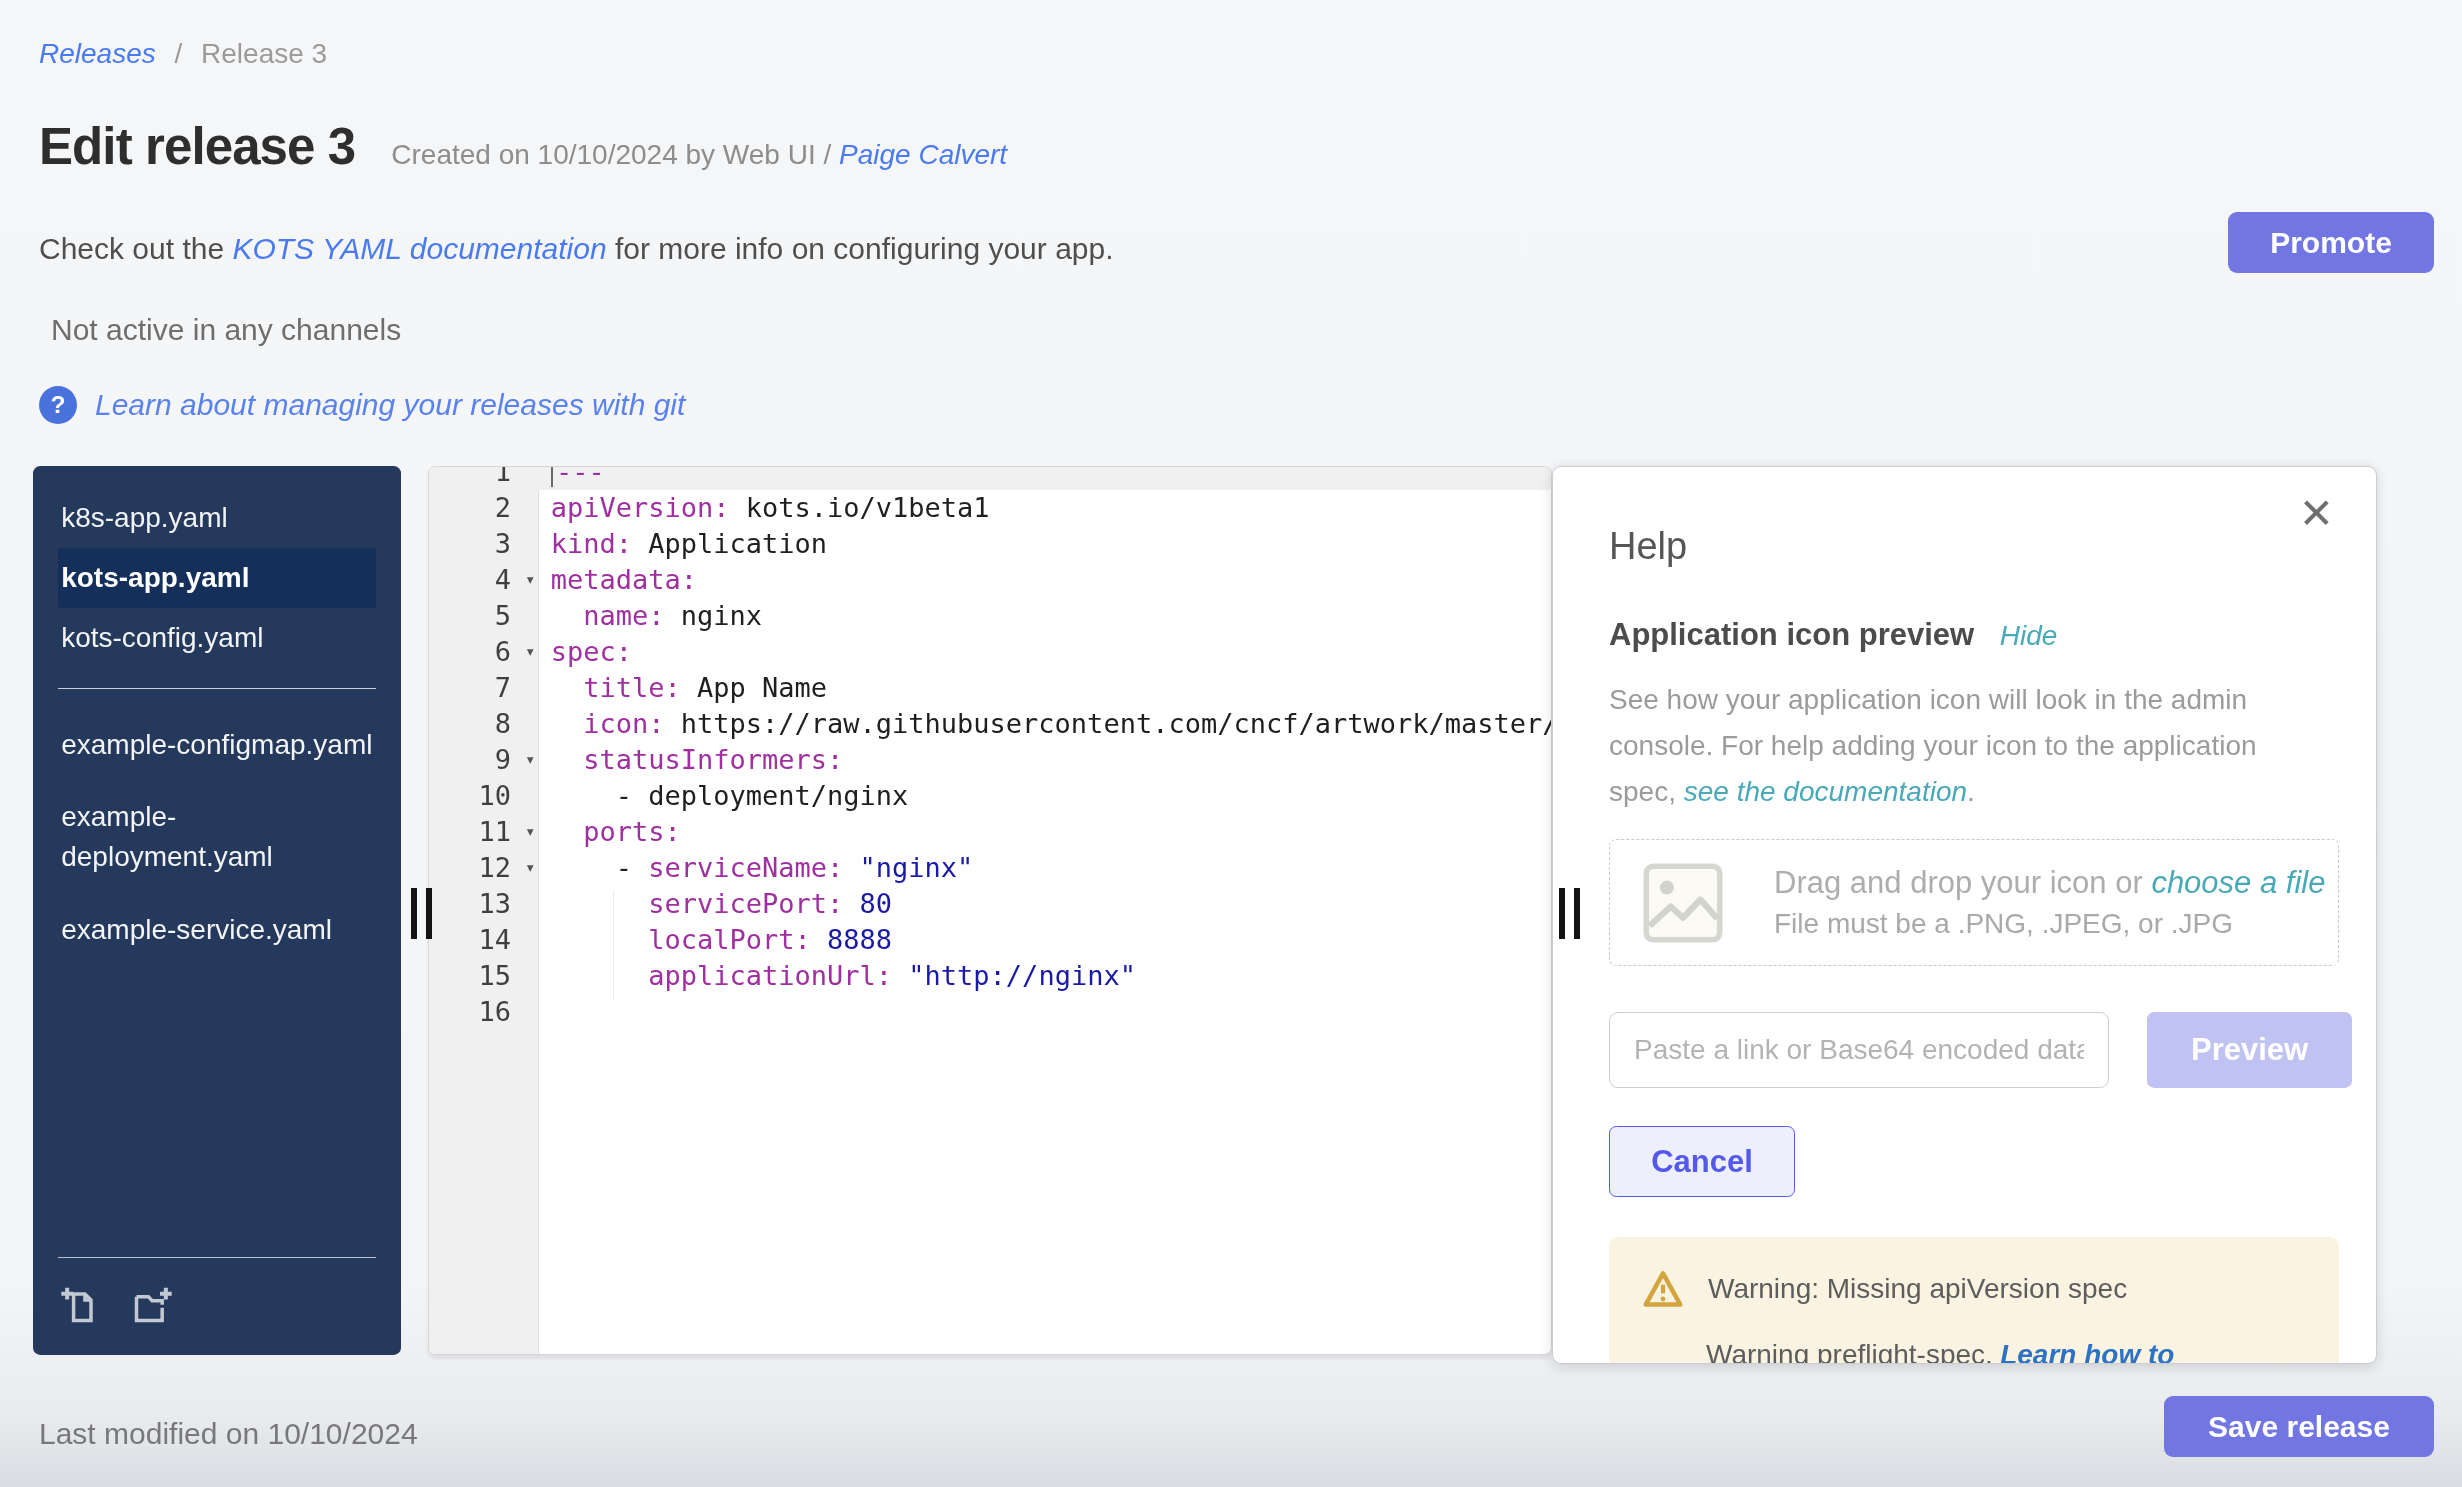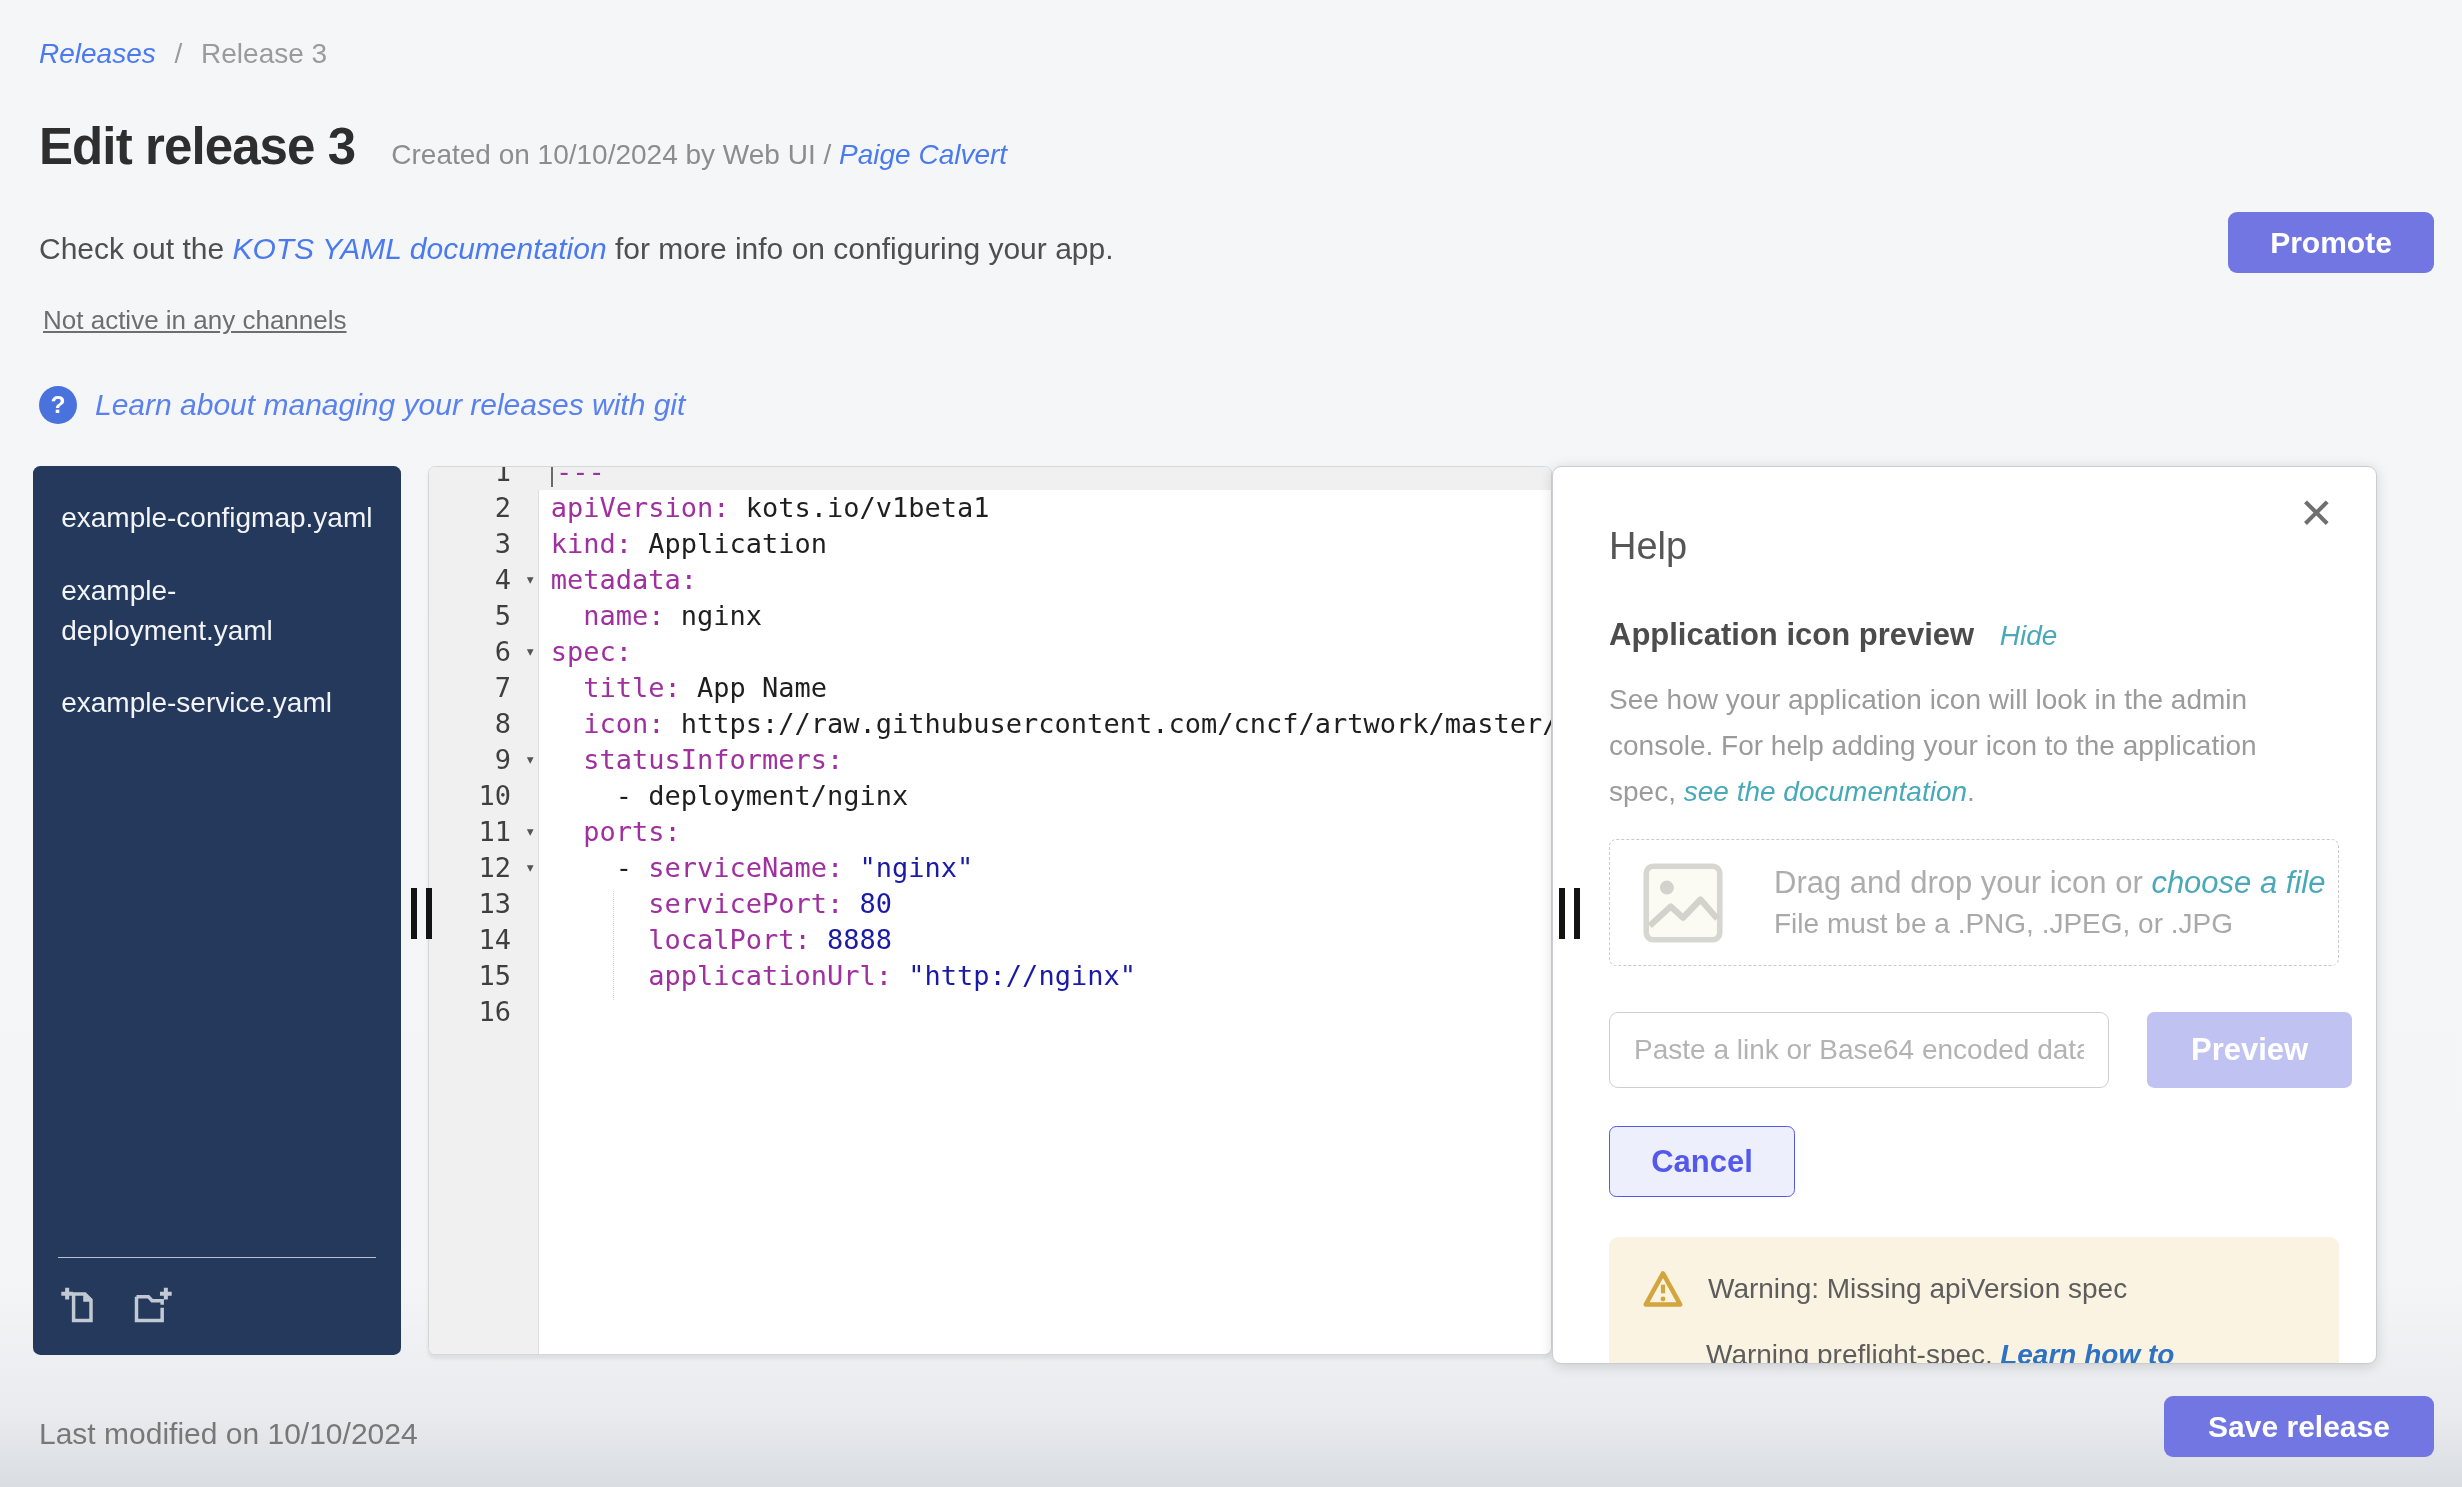--- a/index.html
+++ b/index.html
@@ -17,21 +17,21 @@
   .breadcrumb a{color:#4a7af0;}
   .breadcrumb .sep{margin:0 11px;color:#9b9b9b;}
   .title-row{position:absolute;left:39px;top:117px;display:flex;align-items:baseline;}
   h1{margin:0;font-size:51px;font-weight:700;color:#2e2e2e;letter-spacing:-0.9px;}
   .created{margin-left:36px;font-size:28px;color:#8d8d8d;}
   .created a{color:#4a7af0;}
   .btn-primary{background:#7176e3;color:#fff;font-size:30px;font-weight:700;border:none;border-radius:9px;font-family:inherit;cursor:pointer;}
   .promote{position:absolute;top:212px;right:28px;width:206px;height:61px;}
   .intro{position:absolute;left:39px;top:232px;margin:0;font-size:30px;color:#4f4f4f;}
   .intro a{color:#4a7af0;}
-  .status{position:absolute;left:39px;top:301px;margin:4px;font-size:26px;color:#6e6e6e;text-decoration:underline;}
+  .status{position:absolute;left:39px;top:301px;margin:12px;font-size:30px;color:#6e6e6e;}
   .git-row{position:absolute;left:39px;top:386px;display:flex;align-items:center;font-size:30px;}
   .qbadge{width:38px;height:38px;border-radius:50%;background:#4a72dd;color:#fff;font-size:24.6px;font-weight:700;display:flex;align-items:center;justify-content:center;flex:none;}
   .git-row a{color:#5a82ee;margin-left:18px;}
 
   
   .sidebar{position:absolute;left:33px;top:466px;width:368px;height:889px;background:#24395b;border-radius:7.3px;box-sizing:border-box;padding:22px 24.6px;color:#fff;}
   .file-group + .file-group{margin-top:20px;border-top:0.9px solid #c9ced6;padding-top:25.5px;}
   .file-item{font-size:28px;line-height:40px;padding:10px 3.6px;color:#f2f4f7;cursor:pointer;border-radius:1.8px;}
   .file-group:last-child .file-item{margin-bottom:12.7px;}
   .file-item.selected{background:#152f5b;font-weight:700;color:#fff;}
@@ -115,20 +115,25 @@
   <p class="status">Not active in any channels</p>
 
   <div class="git-row">
     <span class="qbadge">?</span>
     <a>Learn about managing your releases with git</a>
   </div>
 
   <aside class="sidebar">
     <div id="filegroups">
         <div class="file-group">
+          <div class="file-item">k8s-app.yaml</div>
+          <div class="file-item selected">kots-app.yaml</div>
+          <div class="file-item">kots-config.yaml</div>
+        </div>
+        <div class="file-group">
           <div class="file-item">example-configmap.yaml</div>
           <div class="file-item">example-deployment.yaml</div>
           <div class="file-item">example-service.yaml</div>
         </div>
       </div>
     <div class="sidebar-footer">
       <svg width="44" height="44" viewBox="0 0 24 24" fill="none" stroke="#c3c9d2" stroke-width="1.9">
         <path d="M8.5 6.5h6.2l3.3 3.3V21h-9.5z"></path>
         <path d="M14.7 6.5v3.3h3.3"></path>
         <path d="M5 3.2v6.4M1.8 6.4h6.4" stroke-width="2.2"></path>

